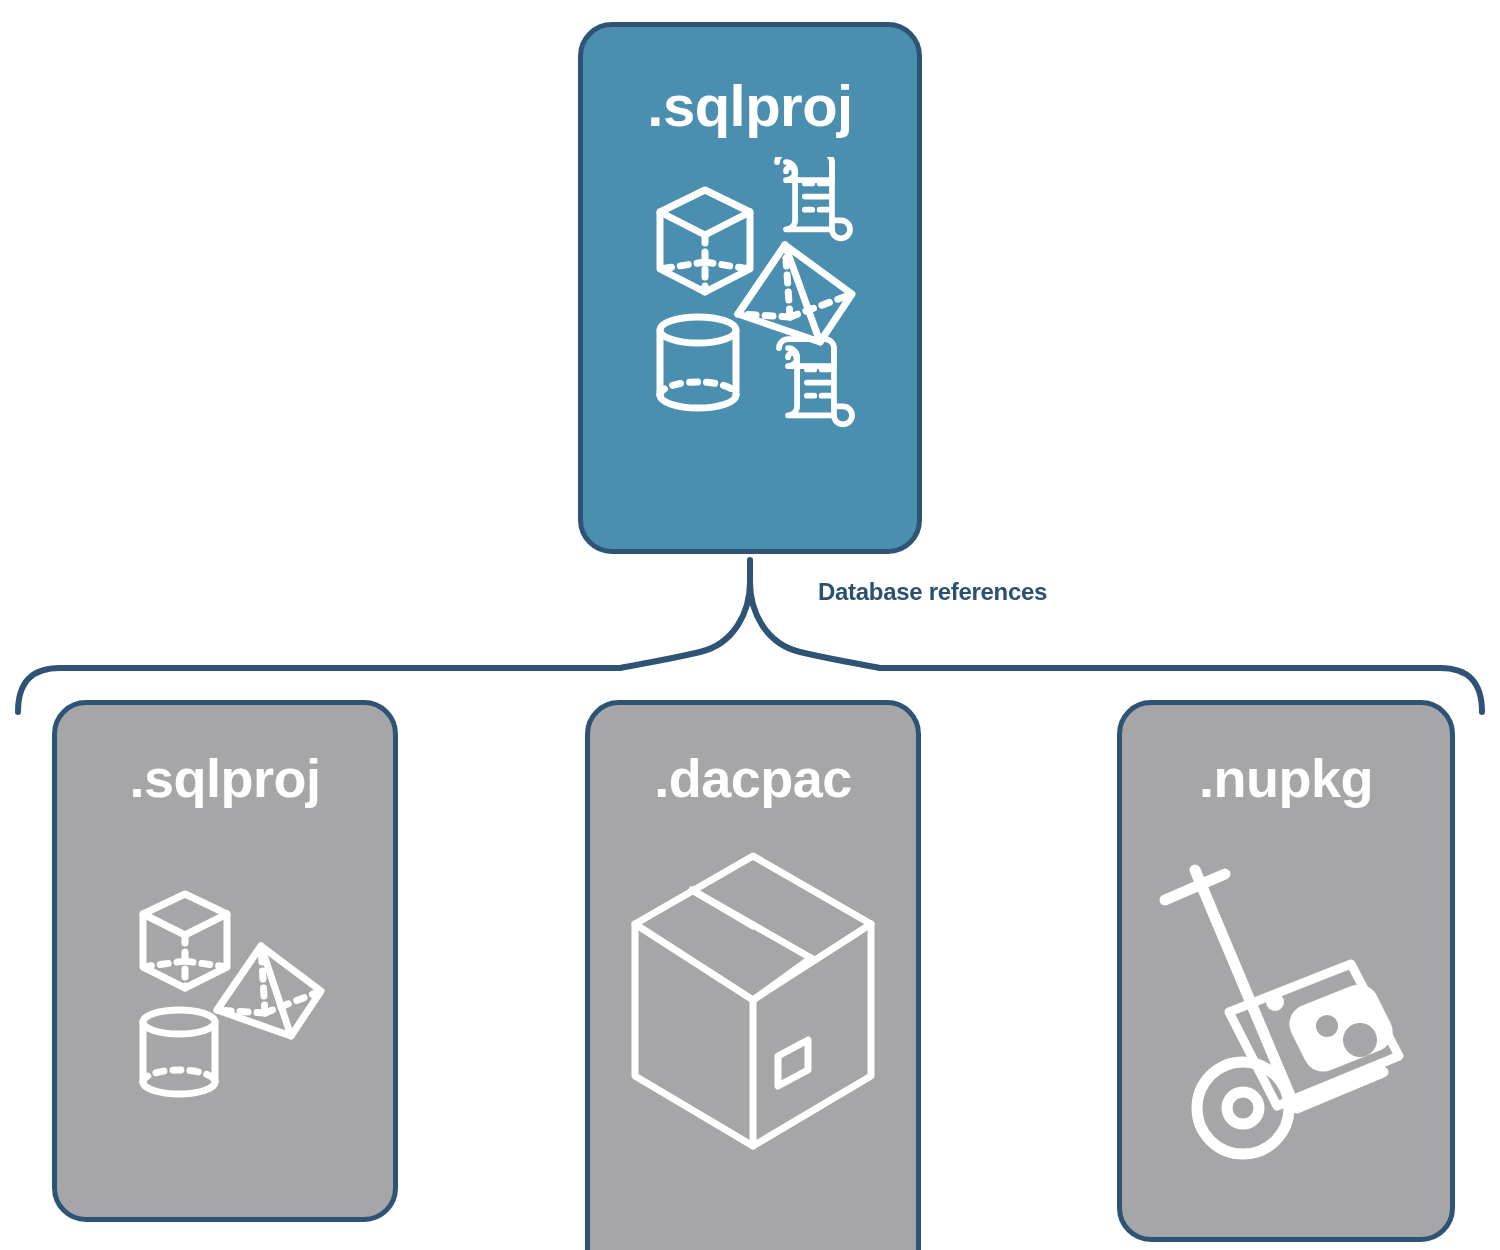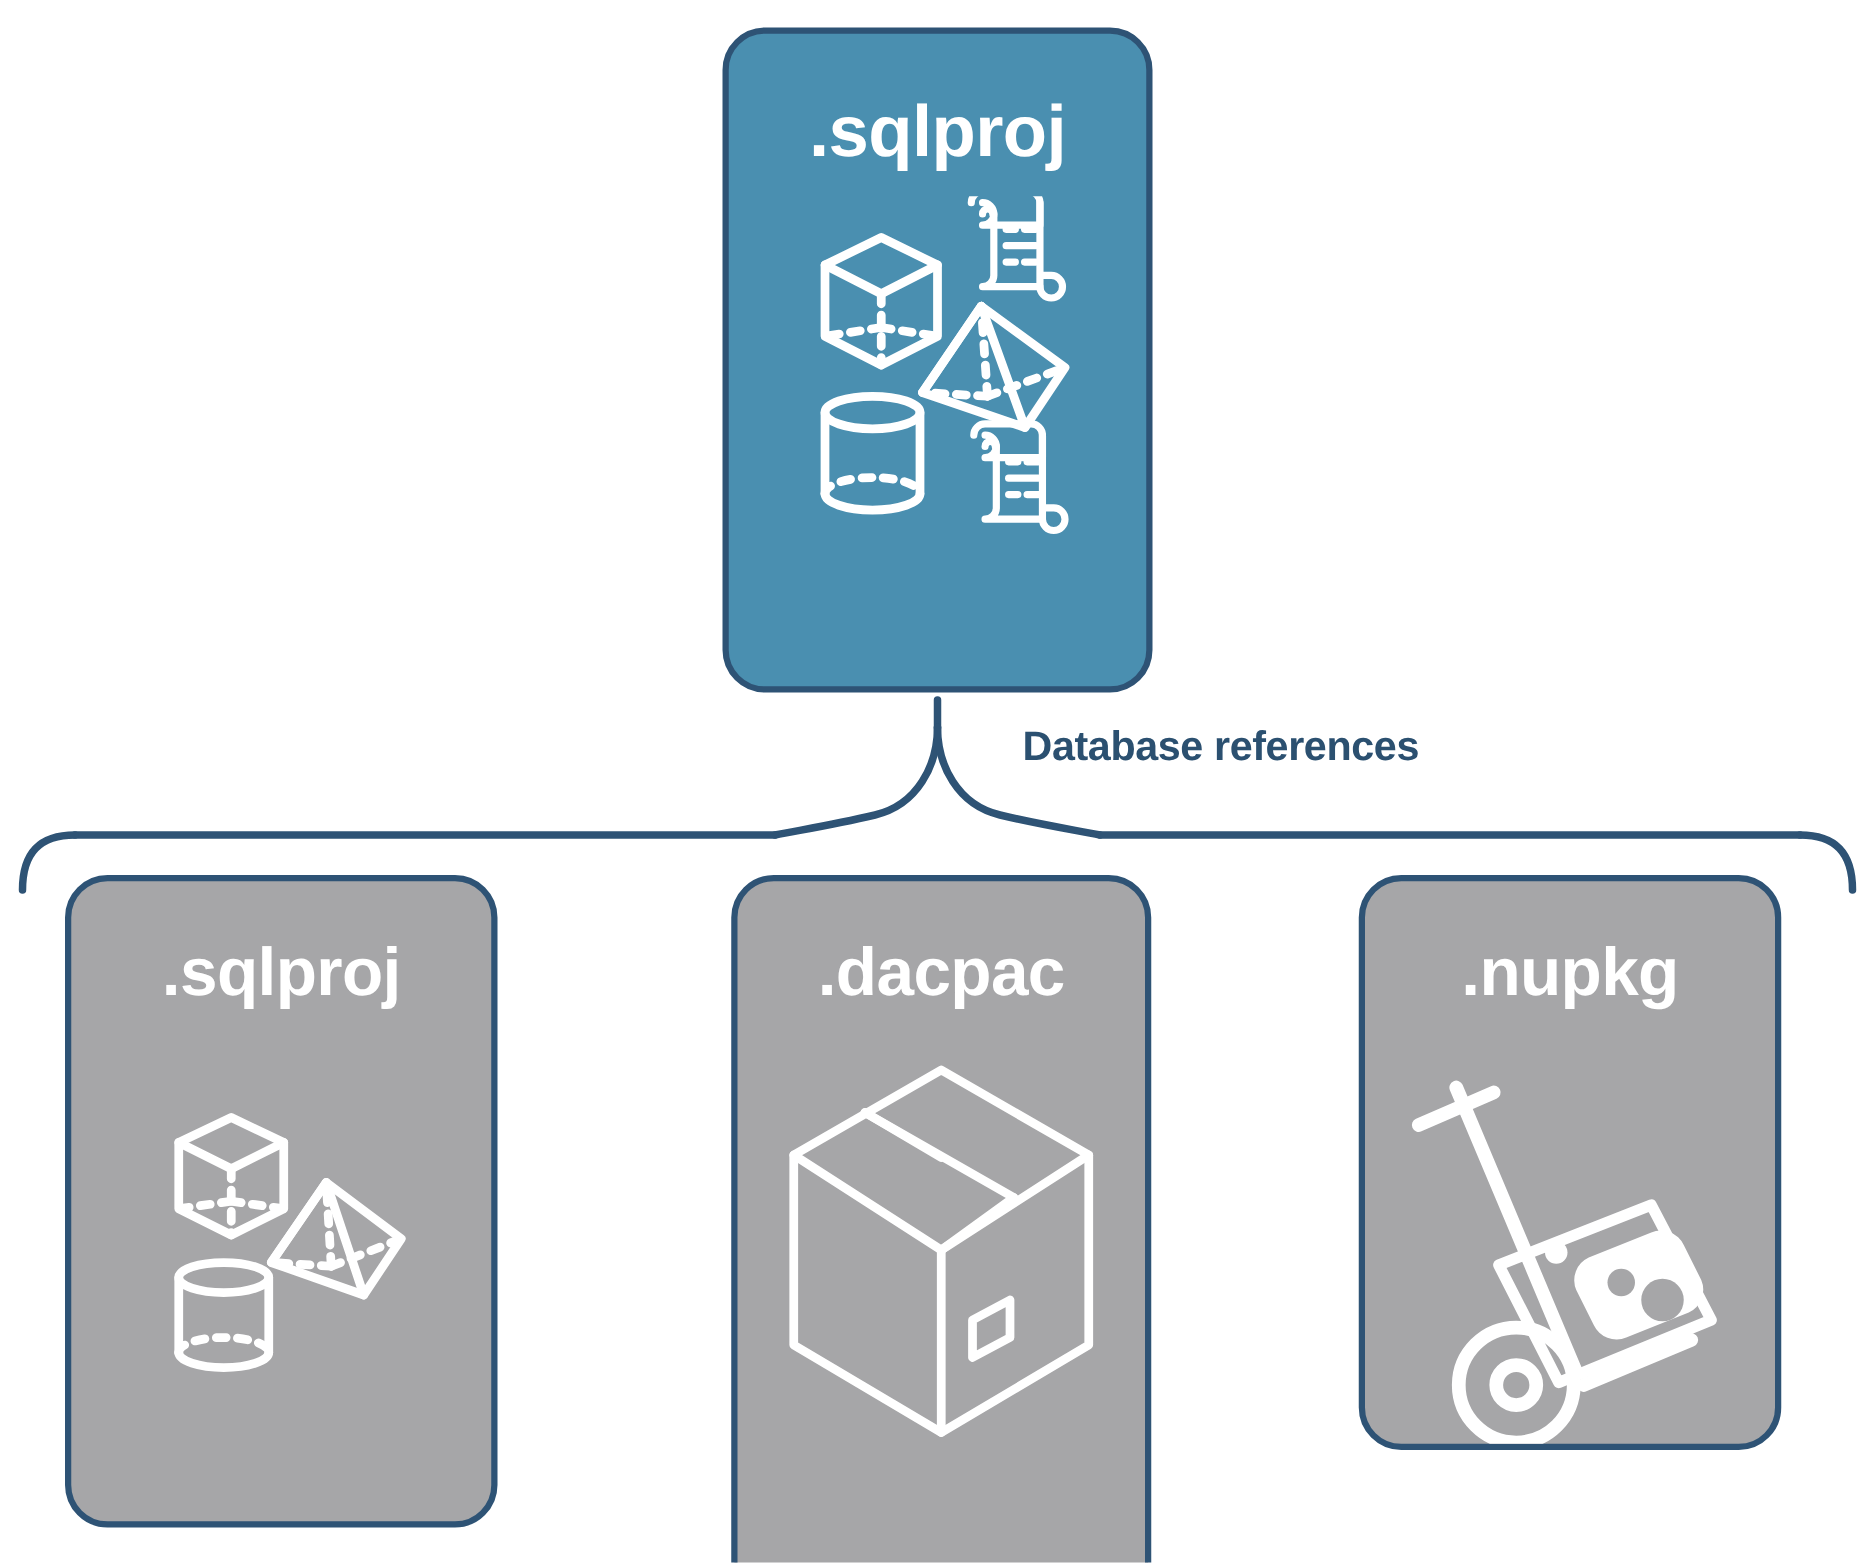--- a/index.html
+++ b/index.html
@@ -49,21 +49,21 @@
     left: 0;
     width: 100%;
     display: flex;
     justify-content: center;
     align-items: center;
   }
   .brace-label {
     position: absolute;
     color: #2B5070;
     font-weight: bold;
-    font-size: 33px;
+    font-size: 24px;
     line-height: 1;
     white-space: nowrap;
     letter-spacing: -0.3px;
   }
   svg { display: block; }
 </style>
 </head>
 <body>
 
 <div id="stage">
@@ -198,21 +198,21 @@
           <path d="M64 42 L183 110"></path>
           <path d="M125 152 L183 110"></path>
           <path d="M64 42 L125 78"></path>
 
           <path d="M150 208 L180 192 L180 222 L150 238 Z"></path>
         </g>
       </svg>
     </div>
   </div>
 
-  <div class="card card-secondary" style="left:1087px; top:700px; width:338px; height:460px;">
+  <div class="card card-secondary" style="left:1117px; top:700px; width:338px; height:542px;">
 
     <div class="card-title" style="top:46px; font-size:54px;">.nupkg</div>
 
     <div class="card-art" style="top:140px; height:330px;">
       <svg width="270" height="300" viewBox="0 0 270 300">
         <g fill="none" stroke="#ffffff" stroke-width="11" stroke-linecap="round" stroke-linejoin="round">
 
           <path d="M14 40 L74 14"></path>
 
           <path d="M44 10 L140 238"></path>

